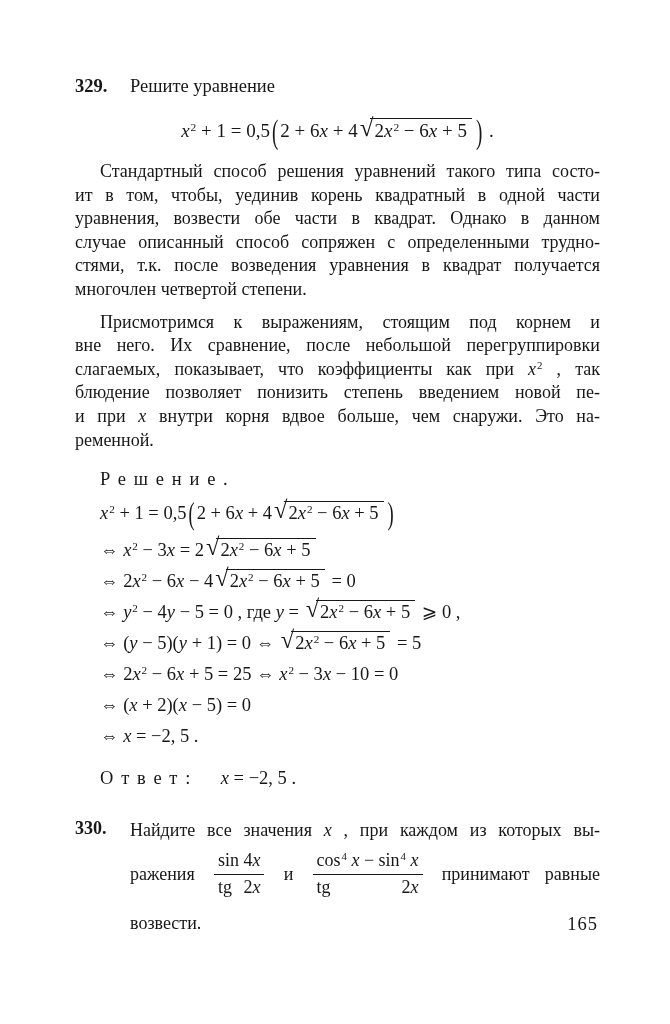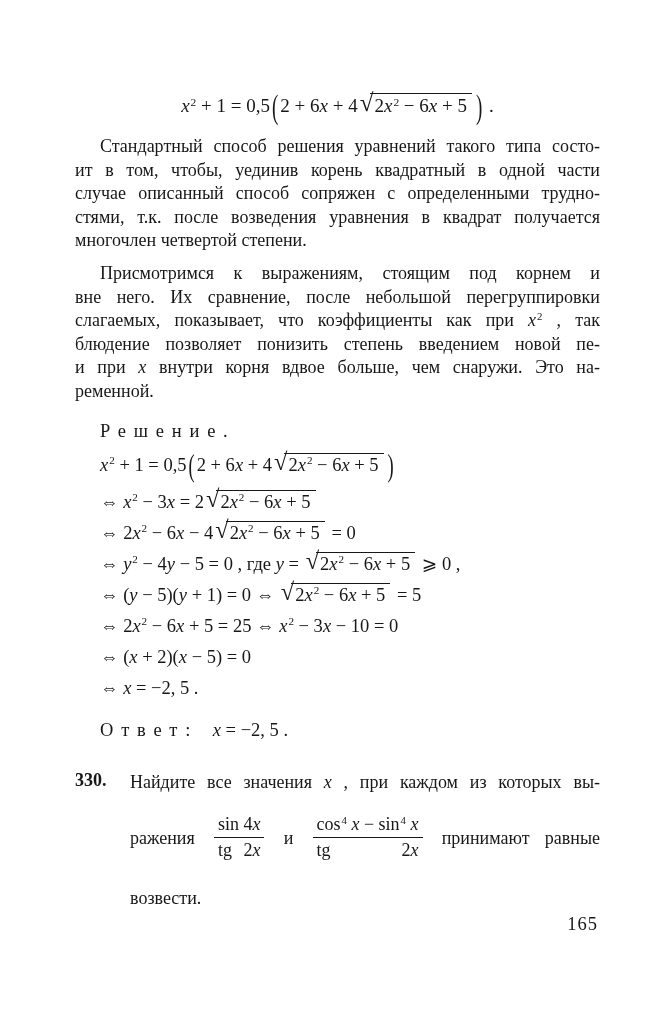--- a/index.html
+++ b/index.html
@@ -39,21 +39,21 @@
     font-size:18.5px;
     letter-spacing:0.42em;
     line-height:25px;
   }
   .sol-steps{margin-top:7px;padding-left:25px;font-size:18.5px;}
   .sol-steps .tline{line-height:29px;margin:2px 0;white-space:nowrap;}
   .sol-steps .tline:first-child{margin-bottom:7px;}
 
   .answer-line{margin-top:15px;padding-left:25px;font-size:18.5px;line-height:25px;}
   .answer-label{letter-spacing:0.42em;}
-  .answer-value{margin-left:10px;}
+  .answer-value{margin-left:18px;}
 
   
   .p330{display:flex;margin-top:27px;font-size:18px;}
   .p330 .prob-body{flex:1;min-width:0;}
   .p330 .tline{text-align:justify;text-align-last:justify;line-height:24px;}
   .p330 .tline:nth-child(2){margin:7px 0;line-height:1.1;}
   .p330 .tline:last-child{text-align-last:left;}
 
   .page-number{
     position:absolute;
@@ -62,40 +62,45 @@
     letter-spacing:1px;
   }
 
   
   .tv{font-style:normal;}
   .ti{font-style:italic;}
   sup.ts{font-size:0.6em;line-height:0;vertical-align:0.55em;margin-left:1px;font-style:normal;}
   .sqrt{display:inline-flex;align-items:baseline;white-space:nowrap;margin:0 2px;}
   .rsign{font-size:1.32em;line-height:0;margin-right:-3px;display:inline-block;transform:translateY(-1px);}
   .rbar{border-top:1.7px solid currentColor;padding:2px 5px 0 4px;line-height:1.05;display:inline-block;}
-  .frac{display:inline-block;vertical-align:middle;text-align:right;margin:16px 4px;transform:translateY(-2px);}
+  .frac{display:inline-block;vertical-align:middle;text-align:right;margin:4px 4px;transform:translateY(-2px);}
   .frac .num{display:block;padding:0 4px 3px;line-height:1.1;}
   .frac .den{display:block;border-top:1.7px solid currentColor;padding:3px 4px 0;line-height:1.1;}
   .bigp{display:inline-block;transform:scaleY(1.75);vertical-align:-1px;margin:0 2px;font-weight:400;}
 </style>
 </head>
 <body>
 
 <div class="page">
 
   <div class="problem">
+    <div class="prob-head">
+      <span class="prob-num">329.</span>
+      <span class="prob-title">Решите уравнение</span>
+    </div>
     <div class="display-eq"><span class="ti">x</span><sup class="ts">2</sup><span class="tv"> + 1 = 0,5</span><span class="bigp">(</span><span class="tv">2 + 6</span><span class="ti">x</span><span class="tv"> + 4</span><span class="sqrt">
           <span class="rsign">√</span>
           <span class="rbar"><span class="tv">2</span><span class="ti">x</span><sup class="ts">2</sup><span class="tv"> − 6</span><span class="ti">x</span><span class="tv"> + 5</span></span>
         </span><span class="bigp">)</span><span class="tv"> .</span></div>
   </div>
 
   <div class="para">
       <div class="tline"><span class="tv">Стандартный способ решения уравнений такого типа состо-</span></div>
       <div class="tline"><span class="tv">ит в том, чтобы, уединив корень квадратный в одной части</span></div>
+      <div class="tline"><span class="tv">уравнения, возвести обе части в квадрат. Однако в данном</span></div>
       <div class="tline"><span class="tv">случае описанный способ сопряжен с определенными трудно-</span></div>
       <div class="tline"><span class="tv">стями, т.к. после возведения уравнения в квадрат получается</span></div>
       <div class="tline"><span class="tv">многочлен четвертой степени.</span></div>
     </div>
 
   <div class="para">
       <div class="tline"><span class="tv">Присмотримся к выражениям, стоящим под корнем и</span></div>
       <div class="tline"><span class="tv">вне него. Их сравнение, после небольшой перегруппировки</span></div>
       <div class="tline"><span class="tv">слагаемых, показывает, что коэффициенты как при </span><span class="ti">x</span><sup class="ts">2</sup><span class="tv"> , так</span></div>
       <div class="tline"><span class="tv">блюдение позволяет понизить степень введением новой пе-</span></div>

